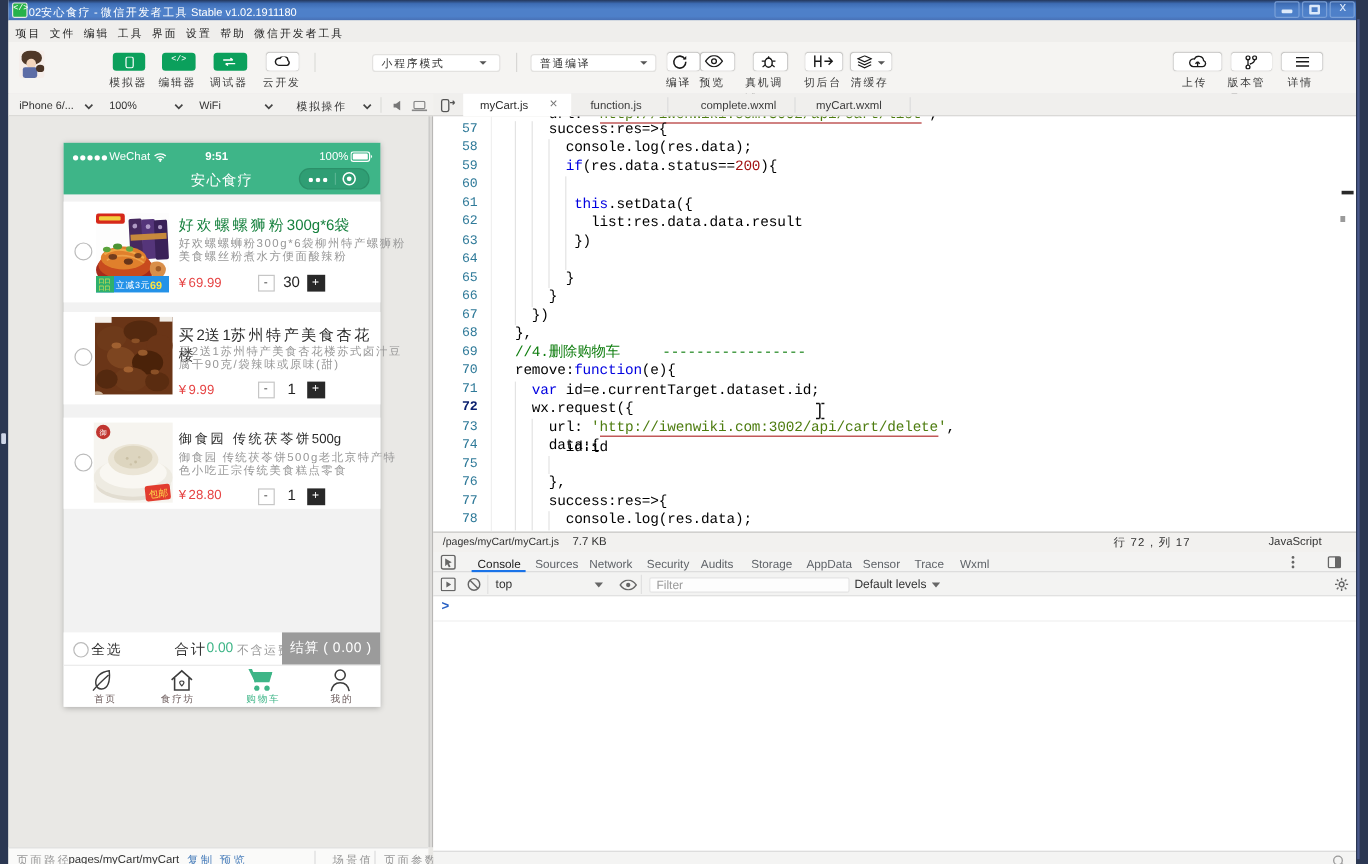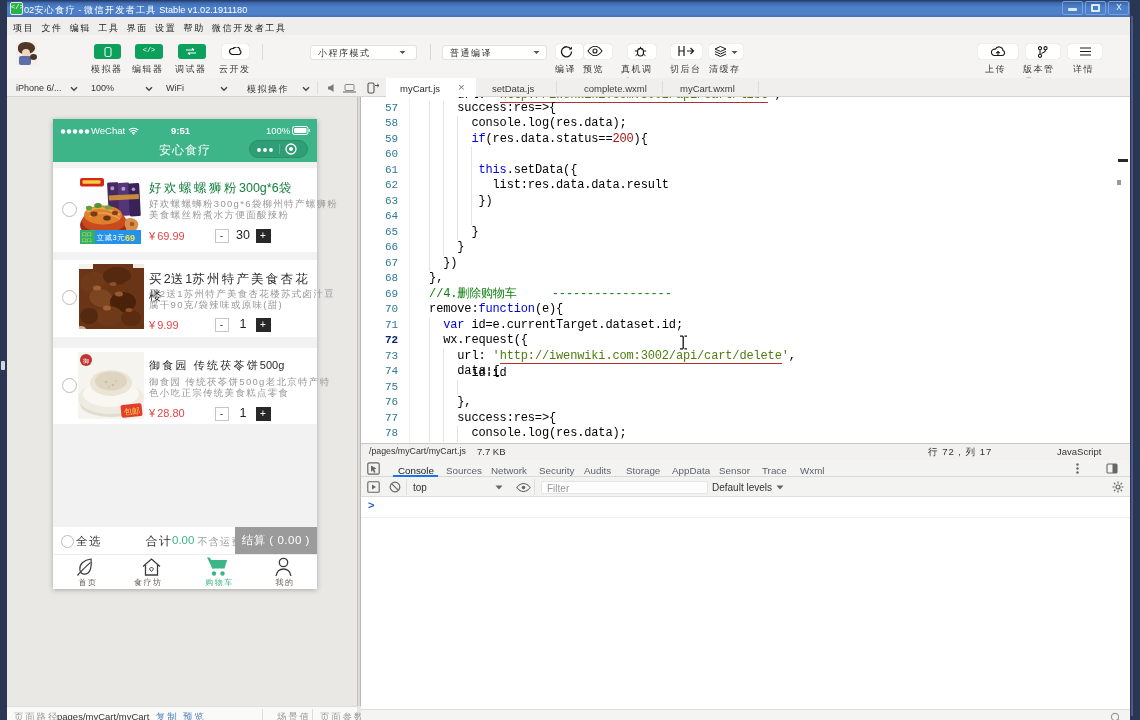--- a/index.html
+++ b/index.html
@@ -163,21 +163,21 @@
 <div class="ab" style="left:357px;top:97px;width:4px;height:609px;background:#dcdbd9;border-left:1px solid #c2c1bf;border-right:1px solid #b9b8b6"></div>
 
 <div class="ab" style="left:361px;top:78px;width:769px;height:19px;background:#f0efed;border-bottom:1px solid #d5d4d2"></div>
 <svg class="ab" style="left:367px;top:81px" width="13" height="13" viewBox="0 0 13 13">
     <rect x="1" y="2" width="6" height="10" rx="1.5" fill="none" stroke="#555" stroke-width="1.1"></rect>
     <path d="M8 4.5h4M12 4.5l-1.8-1.6M12 4.5l-1.8 1.6" stroke="#555" stroke-width="1" fill="none"></path>
   </svg>
 <div class="ab" style="left:386px;top:78px;width:90px;height:19px;background:#fff"></div>
 <div class="ab" style="left:400px;top:82.5px;font-size:9.5px;color:#2b2b2b">myCart.js</div>
 <div class="ab" style="left:458px;top:81px;font-size:11.5px;color:#777">×</div>
-<div class="ab" style="left:492px;top:82.5px;font-size:9.5px;color:#3c3c3c">setData.js</div>
+<div class="ab" style="left:492px;top:82.5px;font-size:9.5px;color:#3c3c3c">function.js</div>
 <div class="ab" style="left:584px;top:82.5px;font-size:9.5px;color:#3c3c3c">complete.wxml</div>
 <div class="ab" style="left:680px;top:82.5px;font-size:9.5px;color:#3c3c3c">myCart.wxml</div>
 <div class="ab" style="left:556px;top:81px;width:1px;height:13px;background:#ddd"></div>
 <div class="ab" style="left:662px;top:81px;width:1px;height:13px;background:#ddd"></div>
 <div class="ab" style="left:758px;top:81px;width:1px;height:13px;background:#ddd"></div>
 
 <div class="ab" style="left:7px;top:97px;width:350px;height:609px;background:#e9e8e5"></div>
 
 <div class="ab" style="left:53px;top:119px;width:264px;height:470px;background:#f2f2f2;box-shadow:0 1px 5px rgba(0,0,0,.28)">
 

